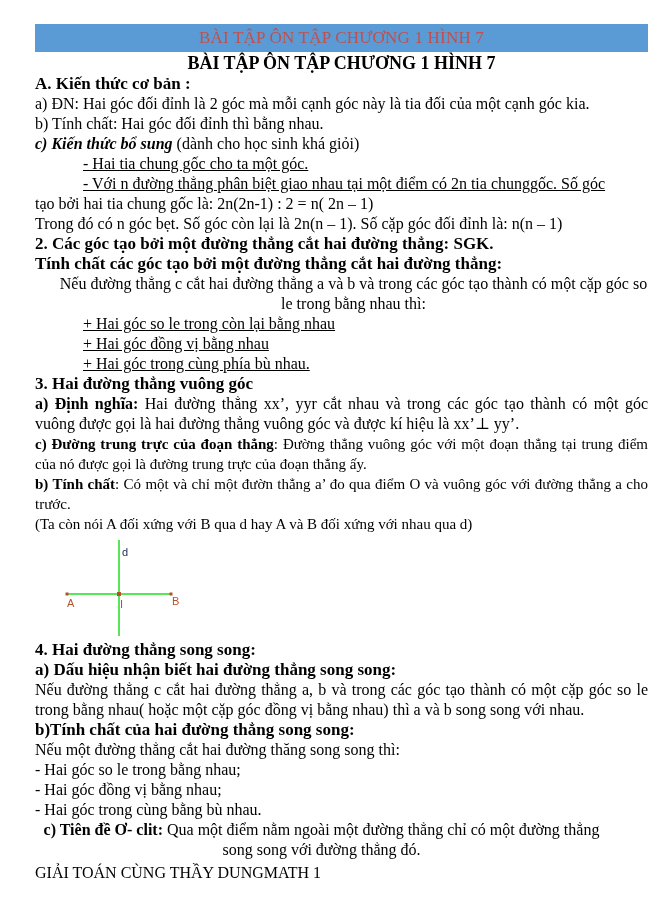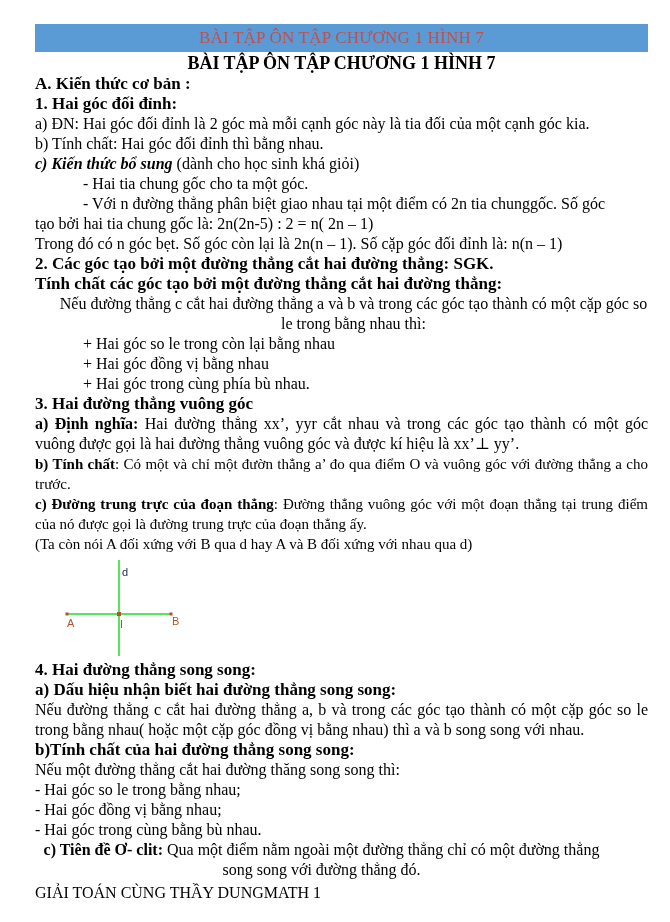--- a/index.html
+++ b/index.html
@@ -14,66 +14,65 @@
     display: flex; align-items: center; justify-content: center;
     color: #c0504d; font-size: 17px; letter-spacing: 0.2px;
   }
   .title {
     text-align: center; font-weight: bold; font-size: 18px;
     line-height: 21px; margin-top: 1px;
   }
   .line { font-size: 16px; line-height: 20px; white-space: nowrap; }
   .h { font-weight: bold; font-size: 17px; line-height: 20px; white-space: nowrap; }
   .justify { white-space: normal; text-align: justify; font-size: 16px; line-height: 20px; }
-  .ind2 { padding-left: 48px; }
+  .ind2 { padding-left: 48px; text-decoration: underline; }
   .ind-para { padding-left: 24px; white-space: normal; }
   .bi { font-weight: bold; font-style: italic; }
   .b { font-weight: bold; }
   .diagram { position: relative; height: 100px; margin-top: 6px; }
   .diagram svg { position: absolute; left: 0; top: 0; }
   .footer { font-size: 16px; line-height: 22px; white-space: nowrap; margin-top: 2px; }
 </style>
 </head>
 <body>
 
 <div class="page">
   <div class="banner">
     <span>BÀI TẬP ÔN TẬP CHƯƠNG 1 HÌNH 7</span>
   </div>
   <div class="title">BÀI TẬP ÔN TẬP CHƯƠNG 1 HÌNH 7</div>
 
   <div class="h">A. Kiến thức cơ bản :</div>
 
-  <div class="h">1. Hai góc đối đỉnh:</div>
   <div class="line">a) ĐN: Hai góc đối đỉnh là 2 góc mà mỗi cạnh góc này là tia đối của một cạnh góc kia.</div>
   <div class="line">b) Tính chất: Hai góc đối đỉnh thì bằng nhau.</div>
   <div class="line">
     <span class="bi">c) Kiến thức bổ sung</span><span> (dành cho học sinh khá giỏi)</span>
   </div>
   <div class="line ind2">- Hai tia chung gốc cho ta một góc.</div>
   <div class="line ind2">- Với n đường thẳng phân biệt giao nhau tại một điểm có 2n tia chunggốc. Số góc</div>
-  <div class="line">tạo bởi hai tia chung gốc là: 2n(2n-5) : 2 = n( 2n – 1)</div>
+  <div class="line">tạo bởi hai tia chung gốc là: 2n(2n-1) : 2 = n( 2n – 1)</div>
   <div class="line">Trong đó có n góc bẹt. Số góc còn lại là 2n(n – 1). Số cặp góc đối đỉnh là: n(n – 1)</div>
 
   <div class="h">2. Các góc tạo bởi một đường thẳng cắt hai đường thẳng: SGK.</div>
   <div class="h">Tính chất các góc tạo bởi một đường thẳng cắt hai đường thẳng:</div>
   <div class="justify ind-para" style="padding-left:24px;text-align:center;">Nếu đường thẳng  c cắt hai đường thẳng  a và b và trong các góc tạo thành có một cặp góc so le trong bằng nhau thì:</div>
   <div class="line ind2">+ Hai góc so le trong còn lại bằng nhau</div>
   <div class="line ind2">+ Hai góc đồng vị bằng nhau</div>
   <div class="line ind2">+ Hai góc trong cùng phía bù nhau.</div>
 
   <div class="h">3. Hai đường thẳng vuông góc</div>
   <div class="justify">
     <span class="b">a) Định nghĩa:</span><span> Hai đường thẳng xx’, yyr cắt nhau và trong các góc tạo thành có một góc vuông được gọi là hai đường thẳng vuông góc và được kí hiệu là xx’⊥ yy’.</span>
   </div>
   <div class="justify" style="font-size:15px;">
-    <span class="b">b) Tính chất</span><span>: Có một và chỉ một đườn thẳng a’ đo qua điểm O và vuông góc với đường thẳng a cho trước.</span>
+    <span class="b">c) Đường trung trực của đoạn thẳng</span><span>: Đường thẳng vuông góc với một đoạn thẳng tại trung điểm của nó được gọi là đường trung trực của đoạn thẳng ấy.</span>
   </div>
   <div class="justify" style="font-size:15px;">
-    <span class="b">c) Đường trung trực của đoạn thẳng</span><span>: Đường thẳng vuông góc với một đoạn thẳng tại trung điểm của nó được gọi là đường trung trực của đoạn thẳng ấy.</span>
+    <span class="b">b) Tính chất</span><span>: Có một và chỉ một đườn thẳng a’ đo qua điểm O và vuông góc với đường thẳng a cho trước.</span>
   </div>
   <div class="line" style="font-size:15px;">(Ta còn nói A đối xứng với B qua d hay A và B đối xứng với nhau qua d)</div>
 
   <div class="diagram">
     <svg width="200" height="100" viewBox="0 0 200 100">
       <line x1="84" y1="0" x2="84" y2="96" stroke="#22dd22" stroke-width="1.5"></line>
       <line x1="32" y1="54" x2="136" y2="54" stroke="#22dd22" stroke-width="1.5"></line>
       <rect x="30.5" y="52.5" width="3" height="3" fill="#b5522b"></rect>
       <rect x="134.5" y="52.5" width="3" height="3" fill="#b5522b"></rect>
       <rect x="82" y="52" width="4" height="4" fill="#b5522b"></rect>

